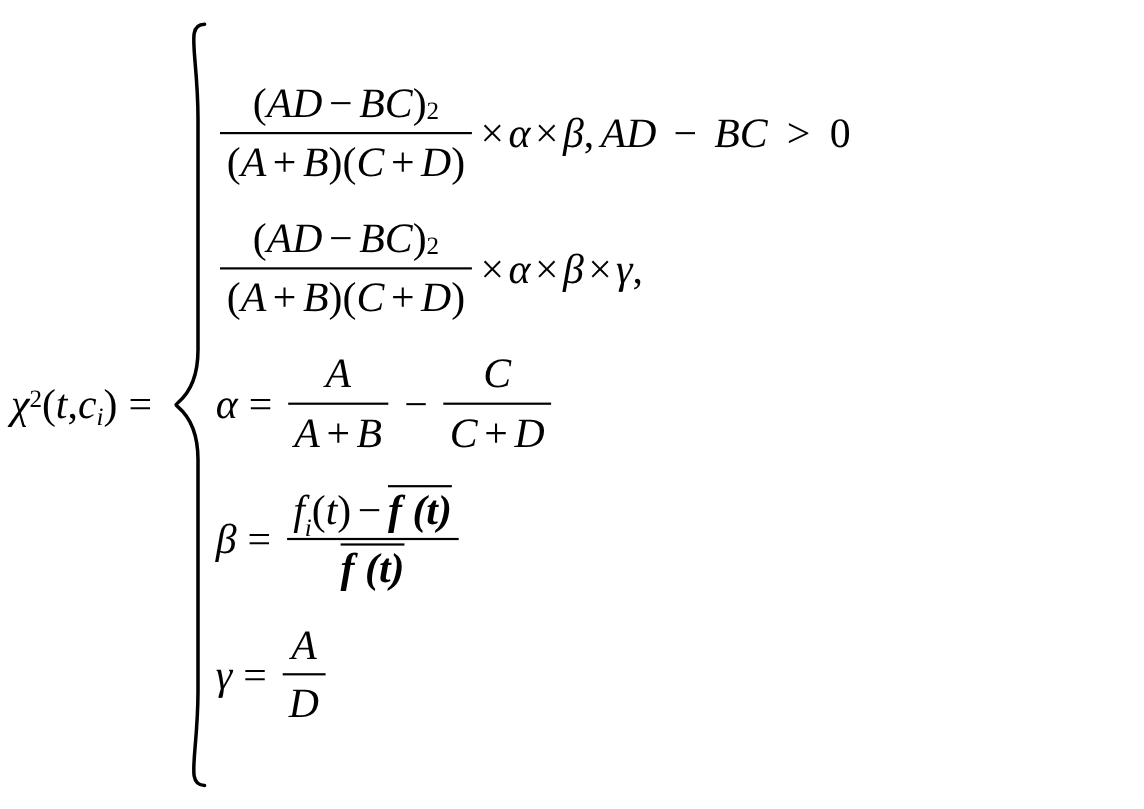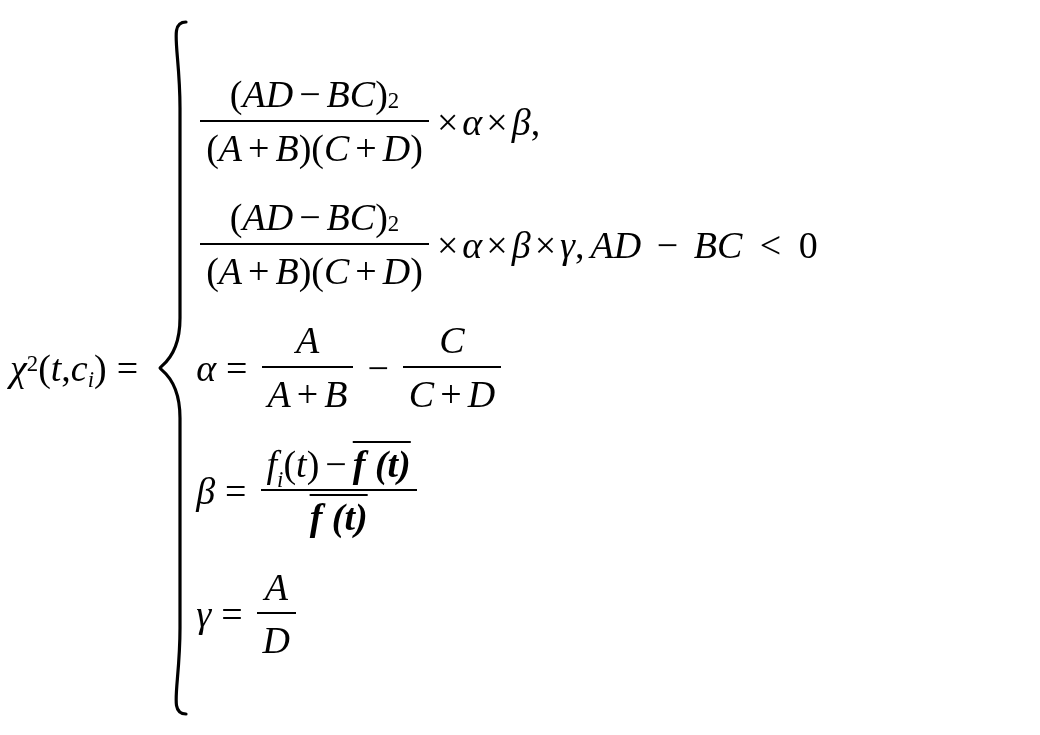--- a/index.html
+++ b/index.html
@@ -165,60 +165,60 @@
           <span class="times" style="margin:0 6px">+</span>
           <span class="var">D</span>
           <span class="paren">)</span>
         </span>
       </span>
       <span class="times">×</span>
       <span class="greek">α</span>
       <span class="times">×</span>
       <span class="greek">β</span>
       <span class="paren" style="margin-right:6px">,</span>
-    </div>
-
-    <div class="row">
-      <span class="frac">
-        <span class="num num-compound">
-          <span class="paren">(</span>
-          <span class="var">AD</span>
-          <span class="times" style="margin:0 6px">−</span>
-          <span class="var">BC</span>
-          <span class="paren">)</span>
-          <span class="sup raise-sup">2</span>
-        </span>
-        <span class="bar"></span>
-        <span class="den">
-          <span class="paren">(</span>
-          <span class="var">A</span>
-          <span class="times" style="margin:0 6px">+</span>
-          <span class="var">B</span>
-          <span class="paren">)</span>
-          <span class="paren">(</span>
-          <span class="var">C</span>
-          <span class="times" style="margin:0 6px">+</span>
-          <span class="var">D</span>
-          <span class="paren">)</span>
-        </span>
-      </span>
-      <span class="times">×</span>
-      <span class="greek">α</span>
-      <span class="times">×</span>
-      <span class="greek">β</span>
-      <span class="times">×</span>
-      <span class="greek">γ</span>
-      <span class="paren" style="margin-right:6px">,</span>
       <span class="cond">
         <span class="var">AD</span>
         <span style="margin:0 6px">−</span>
         <span class="var">BC</span>
-        <span style="margin:0 8px">&lt;</span>
+        <span style="margin:0 8px">&gt;</span>
         <span>0</span>
       </span>
+    </div>
+
+    <div class="row">
+      <span class="frac">
+        <span class="num num-compound">
+          <span class="paren">(</span>
+          <span class="var">AD</span>
+          <span class="times" style="margin:0 6px">−</span>
+          <span class="var">BC</span>
+          <span class="paren">)</span>
+          <span class="sup raise-sup">2</span>
+        </span>
+        <span class="bar"></span>
+        <span class="den">
+          <span class="paren">(</span>
+          <span class="var">A</span>
+          <span class="times" style="margin:0 6px">+</span>
+          <span class="var">B</span>
+          <span class="paren">)</span>
+          <span class="paren">(</span>
+          <span class="var">C</span>
+          <span class="times" style="margin:0 6px">+</span>
+          <span class="var">D</span>
+          <span class="paren">)</span>
+        </span>
+      </span>
+      <span class="times">×</span>
+      <span class="greek">α</span>
+      <span class="times">×</span>
+      <span class="greek">β</span>
+      <span class="times">×</span>
+      <span class="greek">γ</span>
+      <span class="paren" style="margin-right:6px">,</span>
     </div>
 
     <div class="row">
       <span class="greek">α</span>
       <span class="eq">=</span>
       <span class="frac">
         <span class="num">
             <span class="var">A</span>
           </span>
         <span class="bar"></span>

